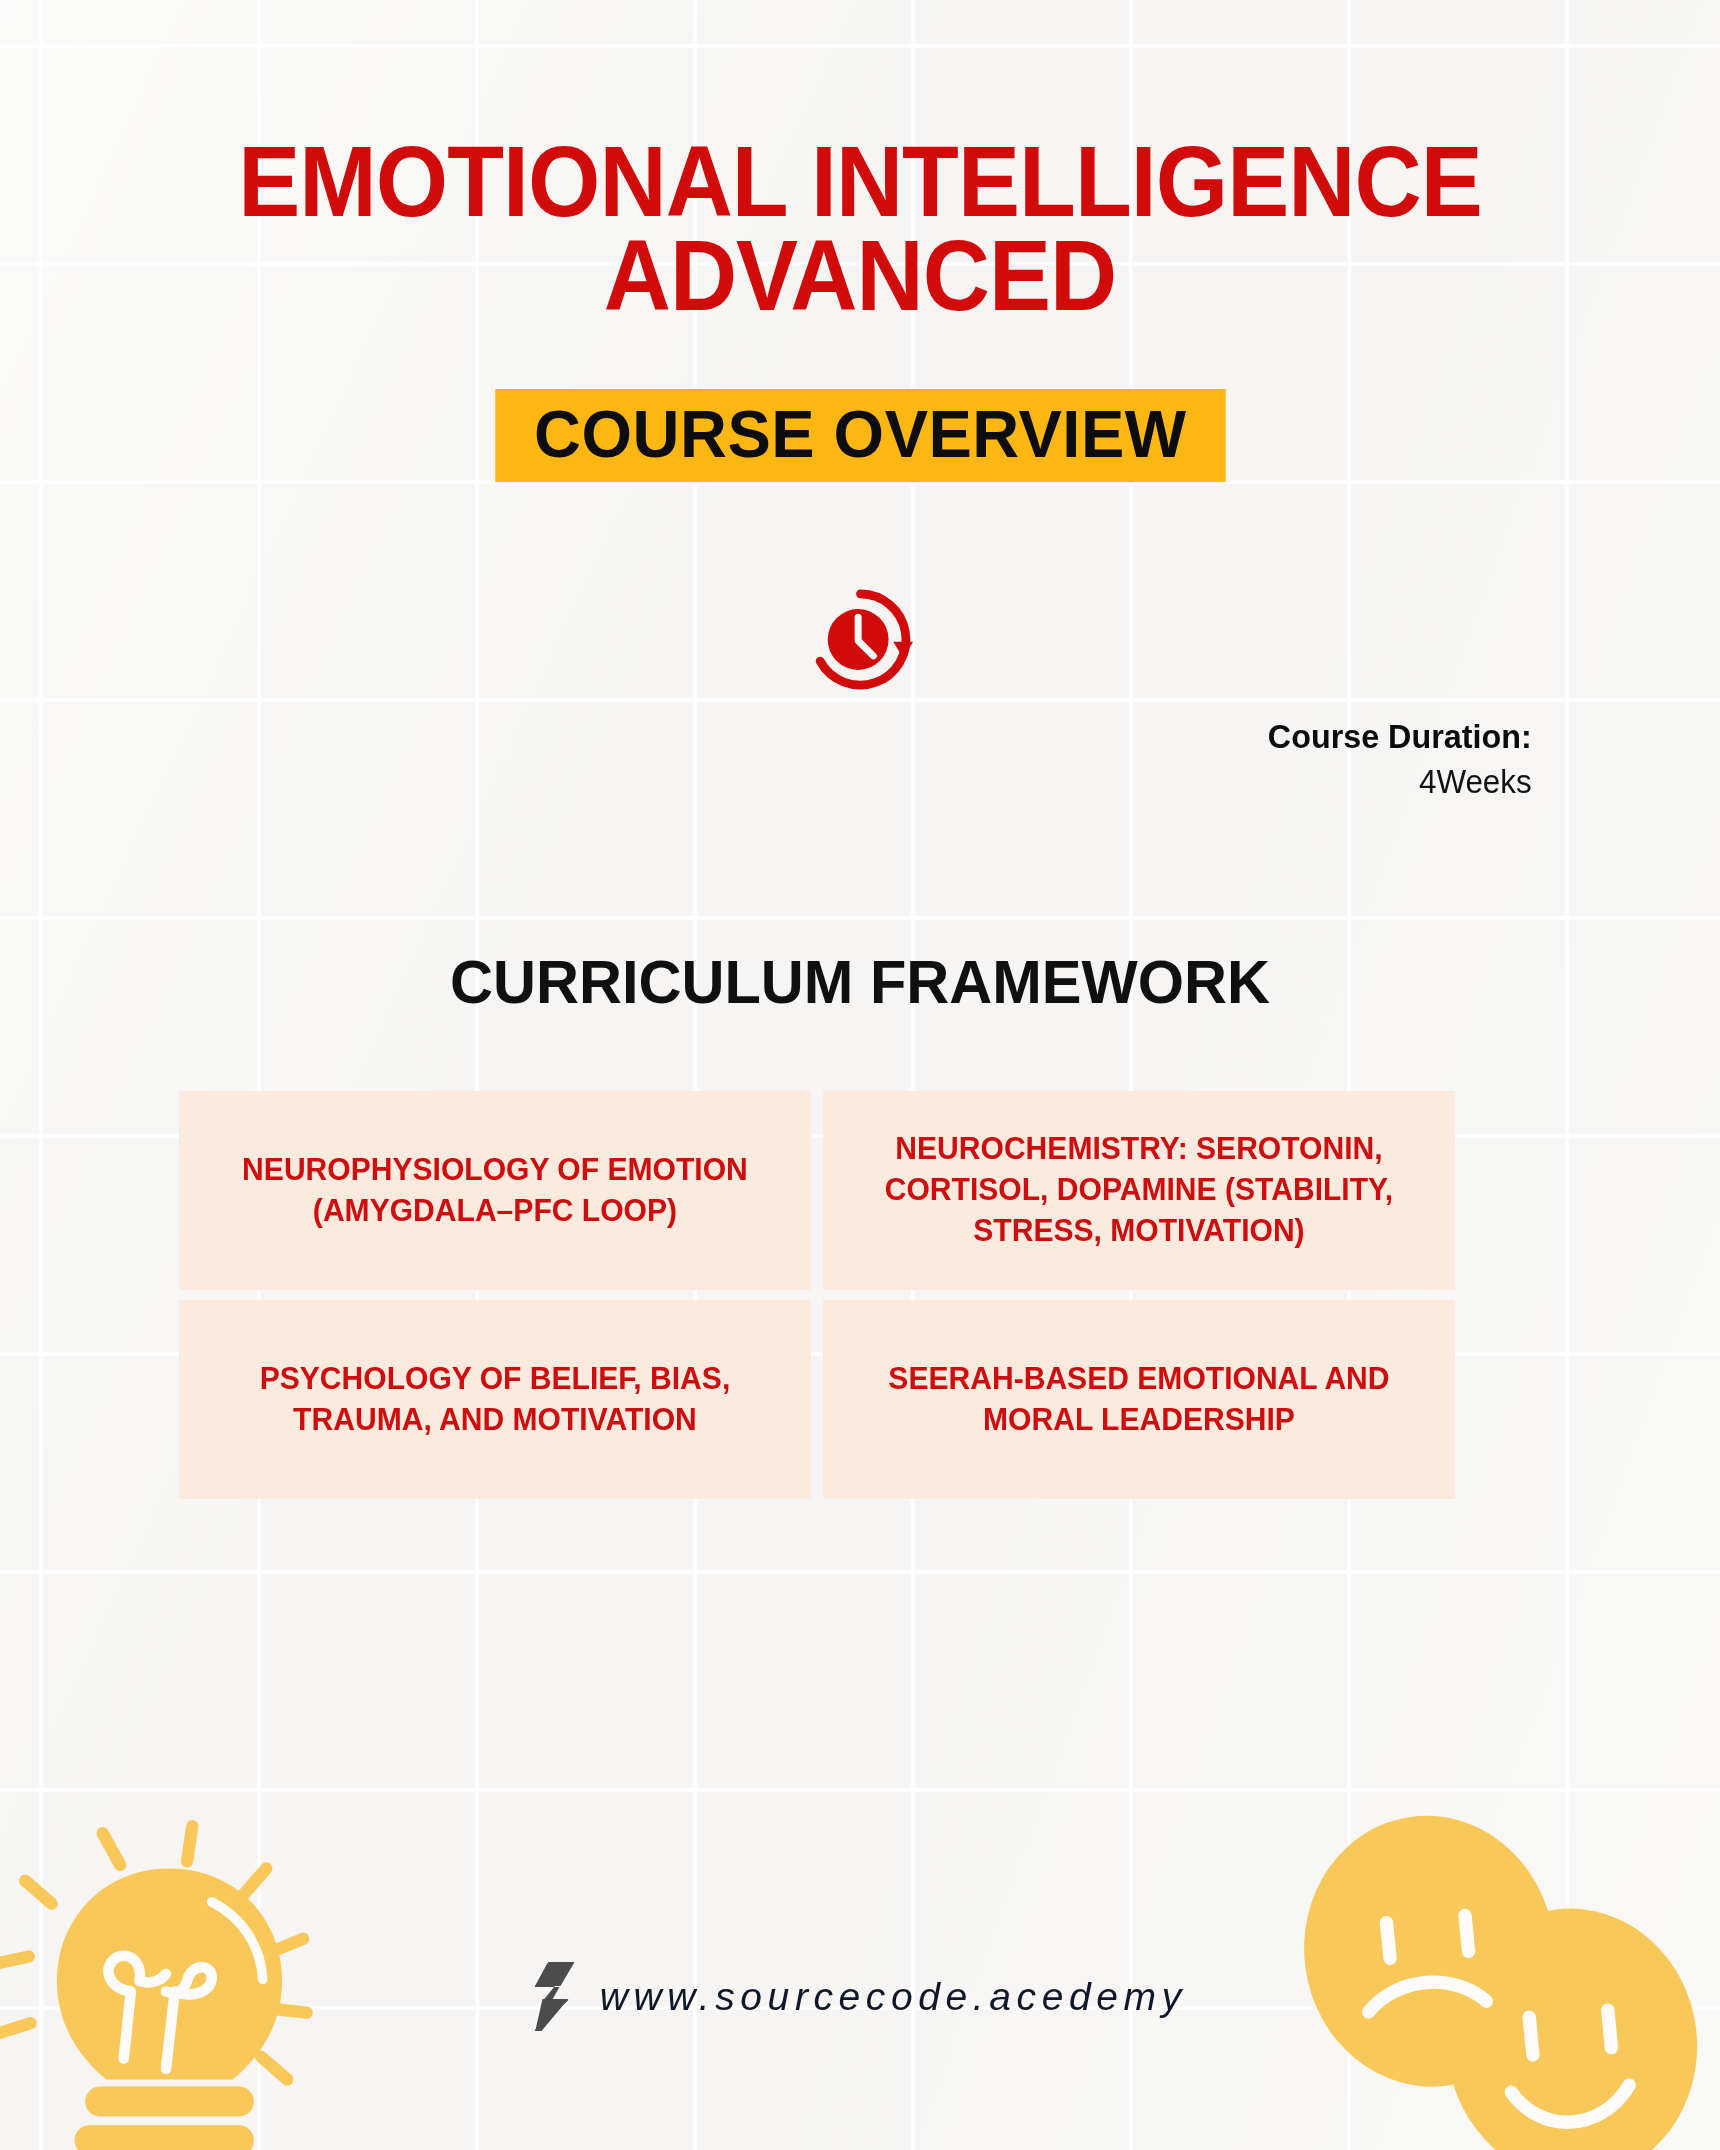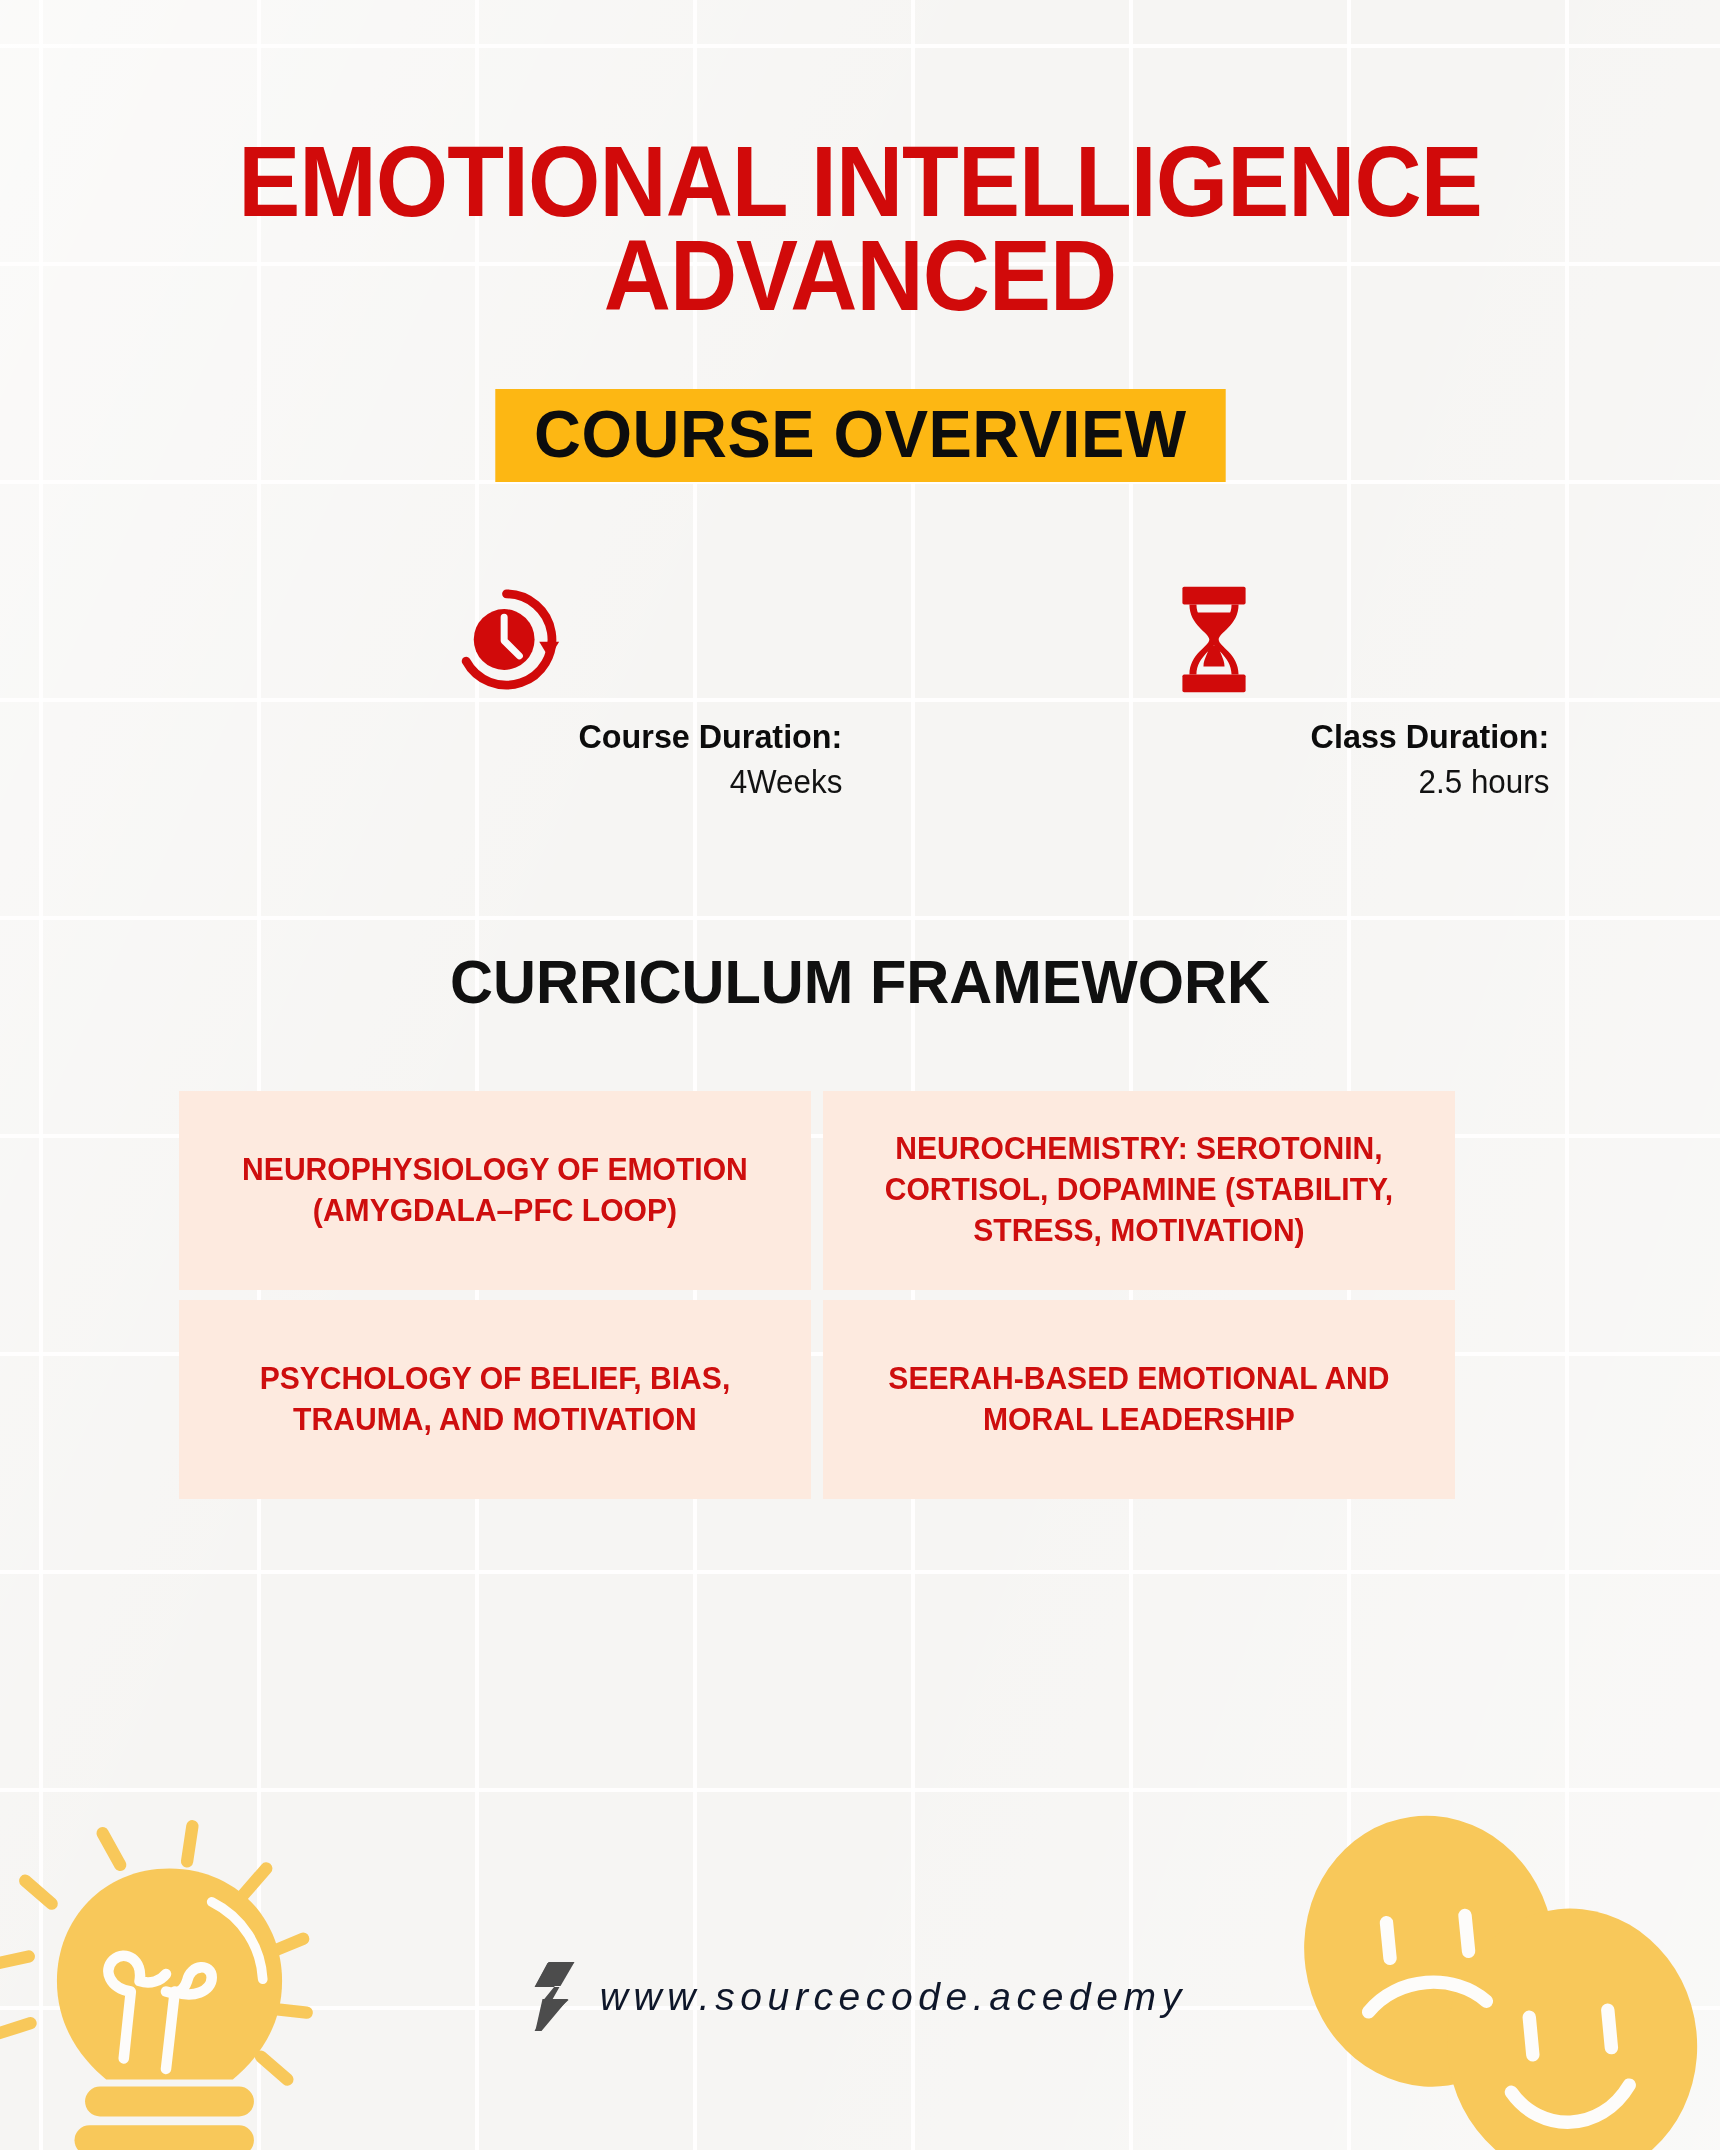--- a/index.html
+++ b/index.html
@@ -218,34 +218,20 @@
           <path d="M50 11 A39 39 0 1 1 15.5 68.5" fill="none" stroke="#D10A0A" stroke-width="7.5" stroke-linecap="round"></path>
           <path d="M78 52 L86.5 66 L95 52 Z" fill="#D10A0A"></path>
           <circle cx="48" cy="50" r="26" fill="#D10A0A"></circle>
           <path d="M48 31 L48 51 L61 64" fill="none" stroke="#fafafa" stroke-width="6" stroke-linecap="round" stroke-linejoin="round"></path>
         </svg>
       </div>
       <div class="stat-label">Course Duration:</div>
       <div class="stat-value">4Weeks</div>
     </div>
 
-    <div class="stat">
-      <div class="icon-box">
-        <svg width="100" height="117" viewBox="0 0 80 100">
-          <rect x="13" y="5" width="54" height="15" rx="1.5" fill="#D10A0A"></rect>
-          <rect x="13" y="80" width="54" height="15" rx="1.5" fill="#D10A0A"></rect>
-          <path d="M19 20 C19 38 36 44 36 50 C36 56 19 62 19 80 L25 80 C25 64 42 57 42 50 C42 43 25 36 25 20 Z" fill="#D10A0A"></path>
-          <path d="M61 20 C61 38 44 44 44 50 C44 56 61 62 61 80 L55 80 C55 64 38 57 38 50 C38 43 55 36 55 20 Z" fill="#D10A0A"></path>
-          <path d="M25 27 L55 27 C53 36 44 42 44 47 L36 47 C36 42 27 36 25 27 Z" fill="#D10A0A"></path>
-          <path d="M31 73 L49 73 C49 66 44 61 44 55 L36 55 C36 61 31 66 31 73 Z" fill="#D10A0A"></path>
-        </svg>
-      </div>
-      <div class="stat-label">Class Duration:</div>
-      <div class="stat-value">2.5 hours</div>
-    </div>
 
 
   </div>
 
   <div class="curriculum-heading">CURRICULUM FRAMEWORK</div>
 
   <div class="cards">
     <div class="card">
       <div class="card-text">NEUROPHYSIOLOGY OF EMOTION (AMYGDALA–PFC LOOP)</div>
     </div>

